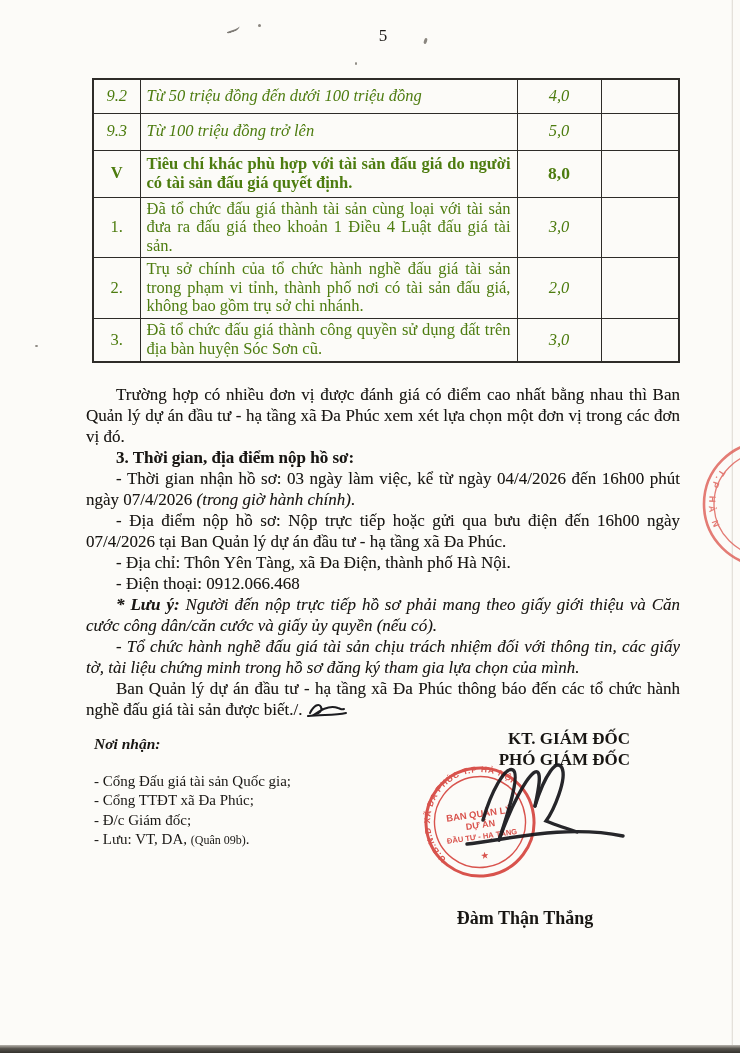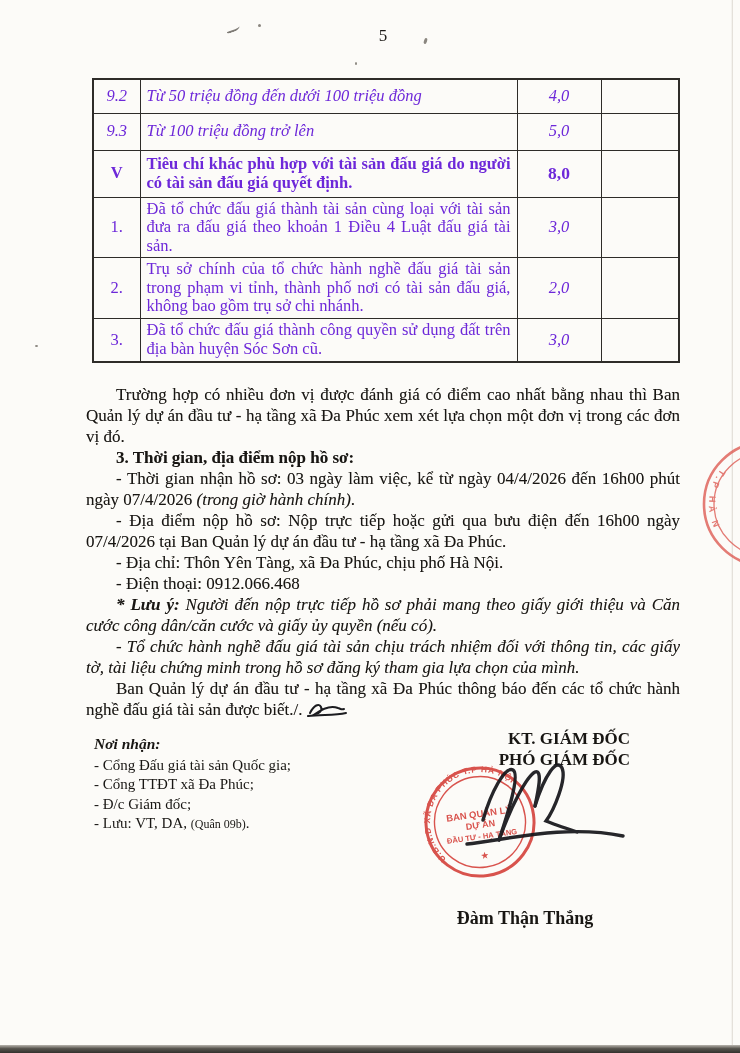--- a/index.html
+++ b/index.html
@@ -21,41 +21,41 @@
   .pen-mark{position:absolute;width:14px;height:5px;border-bottom:2px solid #55514b;
     border-radius:0 0 60% 20%;transform:rotate(-18deg);opacity:.75;}
   .bottom-band{left:0;bottom:0;width:740px;height:8px;
     background:linear-gradient(to bottom,#b9b5ae 0%,#57544e 45%,#33312d 100%);}
   .right-edge{left:731px;top:0;width:2px;height:1045px;
     background:linear-gradient(to right,rgba(0,0,0,0),#dcd8d1);}
   
   table.score-table{
     position:absolute;left:92px;top:78px;width:586px;
     border-collapse:collapse;table-layout:fixed;
-    font-size:16.5px;line-height:18.5px;color:#6d28d9;
+    font-size:16.5px;line-height:18.5px;color:#4d7c0f;
     border:2.2px solid #2e2c29;
   }
   table.score-table td{border:1.6px solid #2e2c29;padding:2px 6px;vertical-align:middle;}
   .c-no{text-align:center;padding:2px 1px;}
   .c-crit{text-align:justify;}
   .c-score{text-align:center;}
   .it{font-style:italic;}
   .bd{font-weight:bold;}
   .c-total{text-align:center;font-weight:bold;font-size:17px;}
   
   .doc-body{
     left:86px;top:384px;width:594px;
     font-size:17px;line-height:21px;text-align:justify;
     text-shadow:0 0 .4px rgba(45,40,33,.35);
   }
   .doc-body p{margin:0;text-indent:30px;}
   .sig-initial{display:inline-block;vertical-align:-4px;margin-left:4px;}
   
   .recipients{left:94px;top:734px;width:270px;font-size:15px;line-height:19.5px;}
-  .recipients .head{font-weight:bold;font-style:italic;font-size:15.5px;margin-bottom:2px;}
+  .recipients .head{font-weight:bold;font-style:italic;font-size:15.5px;margin-bottom:18px;}
   .recipients .small{font-size:12px;}
   .sign-titles{left:415px;top:728px;width:215px;text-align:right;
     font-weight:bold;font-size:17px;line-height:21px;}
   .signer-name{left:415px;top:908px;width:220px;text-align:center;
     font-weight:bold;font-size:18px;}
   .stamp-wrap{left:408px;top:760px;width:150px;height:130px;z-index:1;}
   .sig-wrap{left:455px;top:748px;width:200px;height:120px;z-index:2;}
   .edge-stamp{left:676px;top:428px;width:64px;height:152px;z-index:1;opacity:.9;}
   svg text{font-family:"Liberation Sans","DejaVu Sans",sans-serif;}
 </style>
@@ -115,21 +115,21 @@
       <td></td>
     </tr>
   </tbody>
 </table>
 
 <div class="abs doc-body">
   <p>Trường hợp có nhiều đơn vị được đánh giá có điểm cao nhất bằng nhau thì Ban Quản lý dự án đầu tư - hạ tầng xã Đa Phúc xem xét lựa chọn một đơn vị trong các đơn vị đó.</p>
   <p><b>3. Thời gian, địa điểm nộp hồ sơ:</b></p>
   <p><span>- Thời gian nhận hồ sơ: 03 ngày làm việc, kể từ ngày 04/4/2026 đến 16h00 phút ngày 07/4/2026 </span><i>(trong giờ hành chính)</i><span>.</span></p>
   <p>- Địa điểm nộp hồ sơ: Nộp trực tiếp hoặc gửi qua bưu điện đến 16h00 ngày 07/4/2026 tại Ban Quản lý dự án đầu tư - hạ tầng xã Đa Phúc.</p>
-  <p>- Địa chỉ: Thôn Yên Tàng, xã Đa Phúc, chịu phố Hà Nội.</p>
+  <p>- Địa chỉ: Thôn Yên Tàng, xã Đa Điện, thành phố Hà Nội.</p>
   <p>- Điện thoại: 0912.066.468</p>
   <p class="it"><b>* Lưu ý:</b><span> Người đến nộp trực tiếp hồ sơ phải mang theo giấy giới thiệu và Căn cước công dân/căn cước và giấy ủy quyền (nếu có).</span></p>
   <p class="it">- Tổ chức hành nghề đấu giá tài sản chịu trách nhiệm đối với thông tin, các giấy tờ, tài liệu chứng minh trong hồ sơ đăng ký tham gia lựa chọn của mình.</p>
   <p><span>Ban Quản lý dự án đầu tư - hạ tầng xã Đa Phúc thông báo đến các tổ chức hành nghề đấu giá tài sản được biết./.</span><svg class="sig-initial" width="42" height="18" viewBox="0 0 42 18">
         <path d="M4 12 C 8 4 13 2 15 6 C 17 10 12 13 9 13 C 16 8 25 4 32 7 C 35 8 36 9 38 8" stroke="#1c1c20" stroke-width="2" fill="none" stroke-linecap="round"></path>
         <path d="M2 15 C 14 13 28 15 40 12" stroke="#1c1c20" stroke-width="2" fill="none" stroke-linecap="round"></path>
       </svg></p>
 </div>
 
 <div class="abs recipients">

